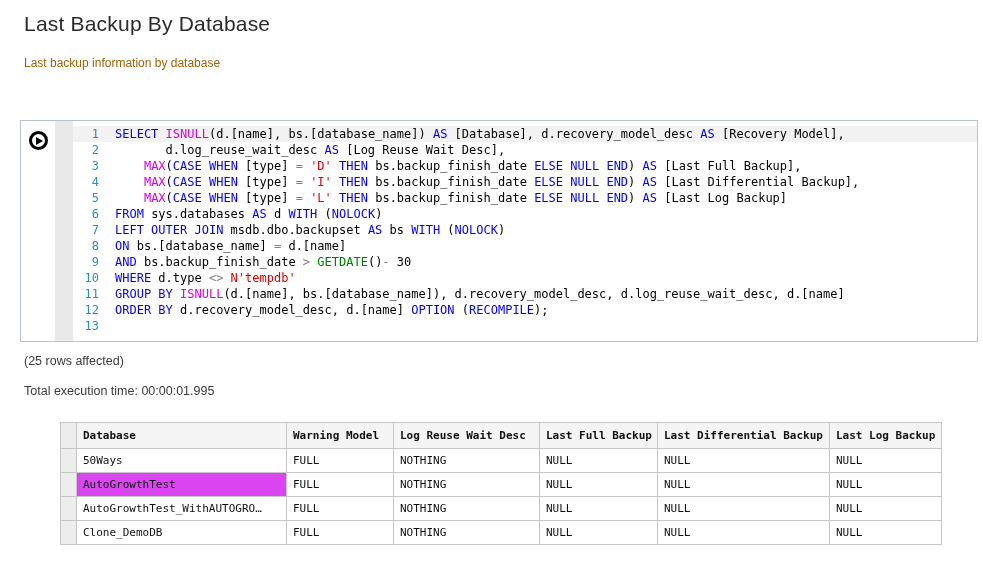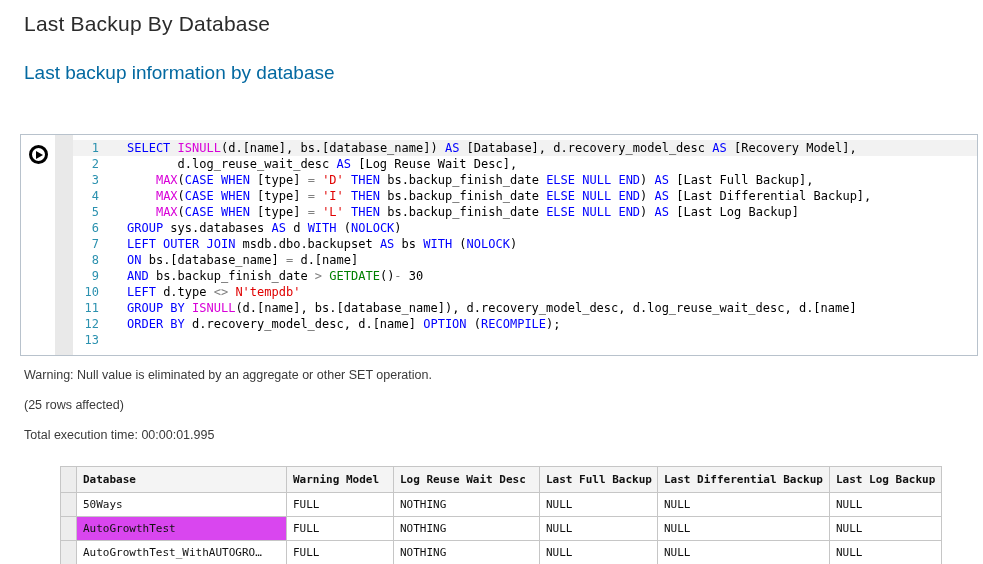--- a/index.html
+++ b/index.html
@@ -1,39 +1,39 @@
 <!DOCTYPE html>
 <html><head>
 <meta charset="utf-8">
 <style>
   * { margin:0; padding:0; box-sizing:border-box; }
   html,body { width:983px; height:564px; overflow:hidden; background:#ffffff;
               font-family:"Liberation Sans", sans-serif; color:#2e2e2e; }
 
   .page-header { padding:12px 0 0 24px; }
   .page-title { font-size:21px; font-weight:400; color:#2b2b2b; letter-spacing:.2px; }
-  .page-subtitle { margin-top:26px; font-size:19px; color:#0369a1; }
+  .page-subtitle { margin-top:20px; font-size:12px; color:#a16207; }
 
   
   .editor-panel { margin:50px 0 0 20px; width:958px; height:222px;
                   border:1px solid #b8c2cc; background:#fff; display:flex; }
   .run-col { width:34px; padding-top:10px; display:flex; justify-content:center; }
   .run-btn { width:19px; height:19px; border:3px solid #000; border-radius:50%;
              background:#fff; display:flex; align-items:center; justify-content:center;
              cursor:pointer; flex:none; }
   .run-btn::after { content:''; width:0; height:0; border-left:7px solid #000;
                     border-top:4px solid transparent; border-bottom:4px solid transparent;
                     margin-left:2px; }
   .gutter-strip { width:18px; background:#e9e9e9; }
   .code-area { flex:1; padding-top:5px; overflow:hidden; }
   .code-line { display:flex; height:16px; line-height:16px;
                font-family:"DejaVu Sans Mono", monospace; font-size:12px; }
   .code-line.active { background:#f2f2f2; }
   .ln { width:36px; text-align:right; padding-right:10px; color:#2b91af; flex:none; }
-  .code-text { white-space:pre; padding-left:6px;margin-left:12px; }
+  .code-text { white-space:pre; padding-left:6px; }
   .tok-kw  { color:#0000ff; }
   .tok-fn  { color:#d800d8; }
   .tok-str { color:#e00000; }
   .tok-op  { color:#808080; }
   .tok-gfn { color:#008000; }
   .tok-pl  { color:#000000; }
 
   
   .messages { margin:12px 0 0 24px; }
   .messages p { font-size:12.5px; color:#3a3a3a; margin-bottom:16px; line-height:14px; }
@@ -80,56 +80,55 @@
         <div class="code-line">
           <span class="ln">4</span>
           <span class="code-text"><span class="tok-pl">    </span><span class="tok-fn">MAX</span><span class="tok-pl">(</span><span class="tok-kw">CASE</span><span class="tok-pl"> </span><span class="tok-kw">WHEN</span><span class="tok-pl"> [type] </span><span class="tok-op">=</span><span class="tok-pl"> </span><span class="tok-str">'I'</span><span class="tok-pl"> </span><span class="tok-kw">THEN</span><span class="tok-pl"> bs.backup_finish_date </span><span class="tok-kw">ELSE</span><span class="tok-pl"> </span><span class="tok-kw">NULL</span><span class="tok-pl"> </span><span class="tok-kw">END</span><span class="tok-pl">) </span><span class="tok-kw">AS</span><span class="tok-pl"> [Last Differential Backup],</span></span>
         </div>
         <div class="code-line">
           <span class="ln">5</span>
           <span class="code-text"><span class="tok-pl">    </span><span class="tok-fn">MAX</span><span class="tok-pl">(</span><span class="tok-kw">CASE</span><span class="tok-pl"> </span><span class="tok-kw">WHEN</span><span class="tok-pl"> [type] </span><span class="tok-op">=</span><span class="tok-pl"> </span><span class="tok-str">'L'</span><span class="tok-pl"> </span><span class="tok-kw">THEN</span><span class="tok-pl"> bs.backup_finish_date </span><span class="tok-kw">ELSE</span><span class="tok-pl"> </span><span class="tok-kw">NULL</span><span class="tok-pl"> </span><span class="tok-kw">END</span><span class="tok-pl">) </span><span class="tok-kw">AS</span><span class="tok-pl"> [Last Log Backup]</span></span>
         </div>
         <div class="code-line">
           <span class="ln">6</span>
-          <span class="code-text"><span class="tok-kw">GROUP</span><span class="tok-pl"> sys.databases </span><span class="tok-kw">AS</span><span class="tok-pl"> d </span><span class="tok-kw">WITH</span><span class="tok-pl"> (</span><span class="tok-kw">NOLOCK</span><span class="tok-pl">)</span></span>
+          <span class="code-text"><span class="tok-kw">FROM</span><span class="tok-pl"> sys.databases </span><span class="tok-kw">AS</span><span class="tok-pl"> d </span><span class="tok-kw">WITH</span><span class="tok-pl"> (</span><span class="tok-kw">NOLOCK</span><span class="tok-pl">)</span></span>
         </div>
         <div class="code-line">
           <span class="ln">7</span>
           <span class="code-text"><span class="tok-kw">LEFT OUTER JOIN</span><span class="tok-pl"> msdb.dbo.backupset </span><span class="tok-kw">AS</span><span class="tok-pl"> bs </span><span class="tok-kw">WITH</span><span class="tok-pl"> (</span><span class="tok-kw">NOLOCK</span><span class="tok-pl">)</span></span>
         </div>
         <div class="code-line">
           <span class="ln">8</span>
           <span class="code-text"><span class="tok-kw">ON</span><span class="tok-pl"> bs.[database_name] </span><span class="tok-op">=</span><span class="tok-pl"> d.[name]</span></span>
         </div>
         <div class="code-line">
           <span class="ln">9</span>
           <span class="code-text"><span class="tok-kw">AND</span><span class="tok-pl"> bs.backup_finish_date </span><span class="tok-op">&gt;</span><span class="tok-pl"> </span><span class="tok-gfn">GETDATE</span><span class="tok-pl">()</span><span class="tok-op">-</span><span class="tok-pl"> 30</span></span>
         </div>
         <div class="code-line">
           <span class="ln">10</span>
-          <span class="code-text"><span class="tok-kw">LEFT</span><span class="tok-pl"> d.type </span><span class="tok-op">&lt;&gt;</span><span class="tok-pl"> </span><span class="tok-str">N'tempdb'</span></span>
+          <span class="code-text"><span class="tok-kw">WHERE</span><span class="tok-pl"> d.type </span><span class="tok-op">&lt;&gt;</span><span class="tok-pl"> </span><span class="tok-str">N'tempdb'</span></span>
         </div>
         <div class="code-line">
           <span class="ln">11</span>
           <span class="code-text"><span class="tok-kw">GROUP BY</span><span class="tok-pl"> </span><span class="tok-fn">ISNULL</span><span class="tok-pl">(d.[name], bs.[database_name]), d.recovery_model_desc, d.log_reuse_wait_desc, d.[name]</span></span>
         </div>
         <div class="code-line">
           <span class="ln">12</span>
           <span class="code-text"><span class="tok-kw">ORDER BY</span><span class="tok-pl"> d.recovery_model_desc, d.[name] </span><span class="tok-kw">OPTION</span><span class="tok-pl"> (</span><span class="tok-kw">RECOMPILE</span><span class="tok-pl">);</span></span>
         </div>
         <div class="code-line">
           <span class="ln">13</span>
           <span class="code-text"></span>
         </div>
       </div>
   </div>
 </div>
 
 <div class="messages">
-  <p>Warning: Null value is eliminated by an aggregate or other SET operation.</p>
   <p>(25 rows affected)</p>
   <p>Total execution time: 00:00:01.995</p>
 </div>
 
 <div class="grid-wrap">
   <table class="grid">
     <colgroup>
       <col style="width:16px">
         <col style="width:210px">
         <col style="width:107px">

